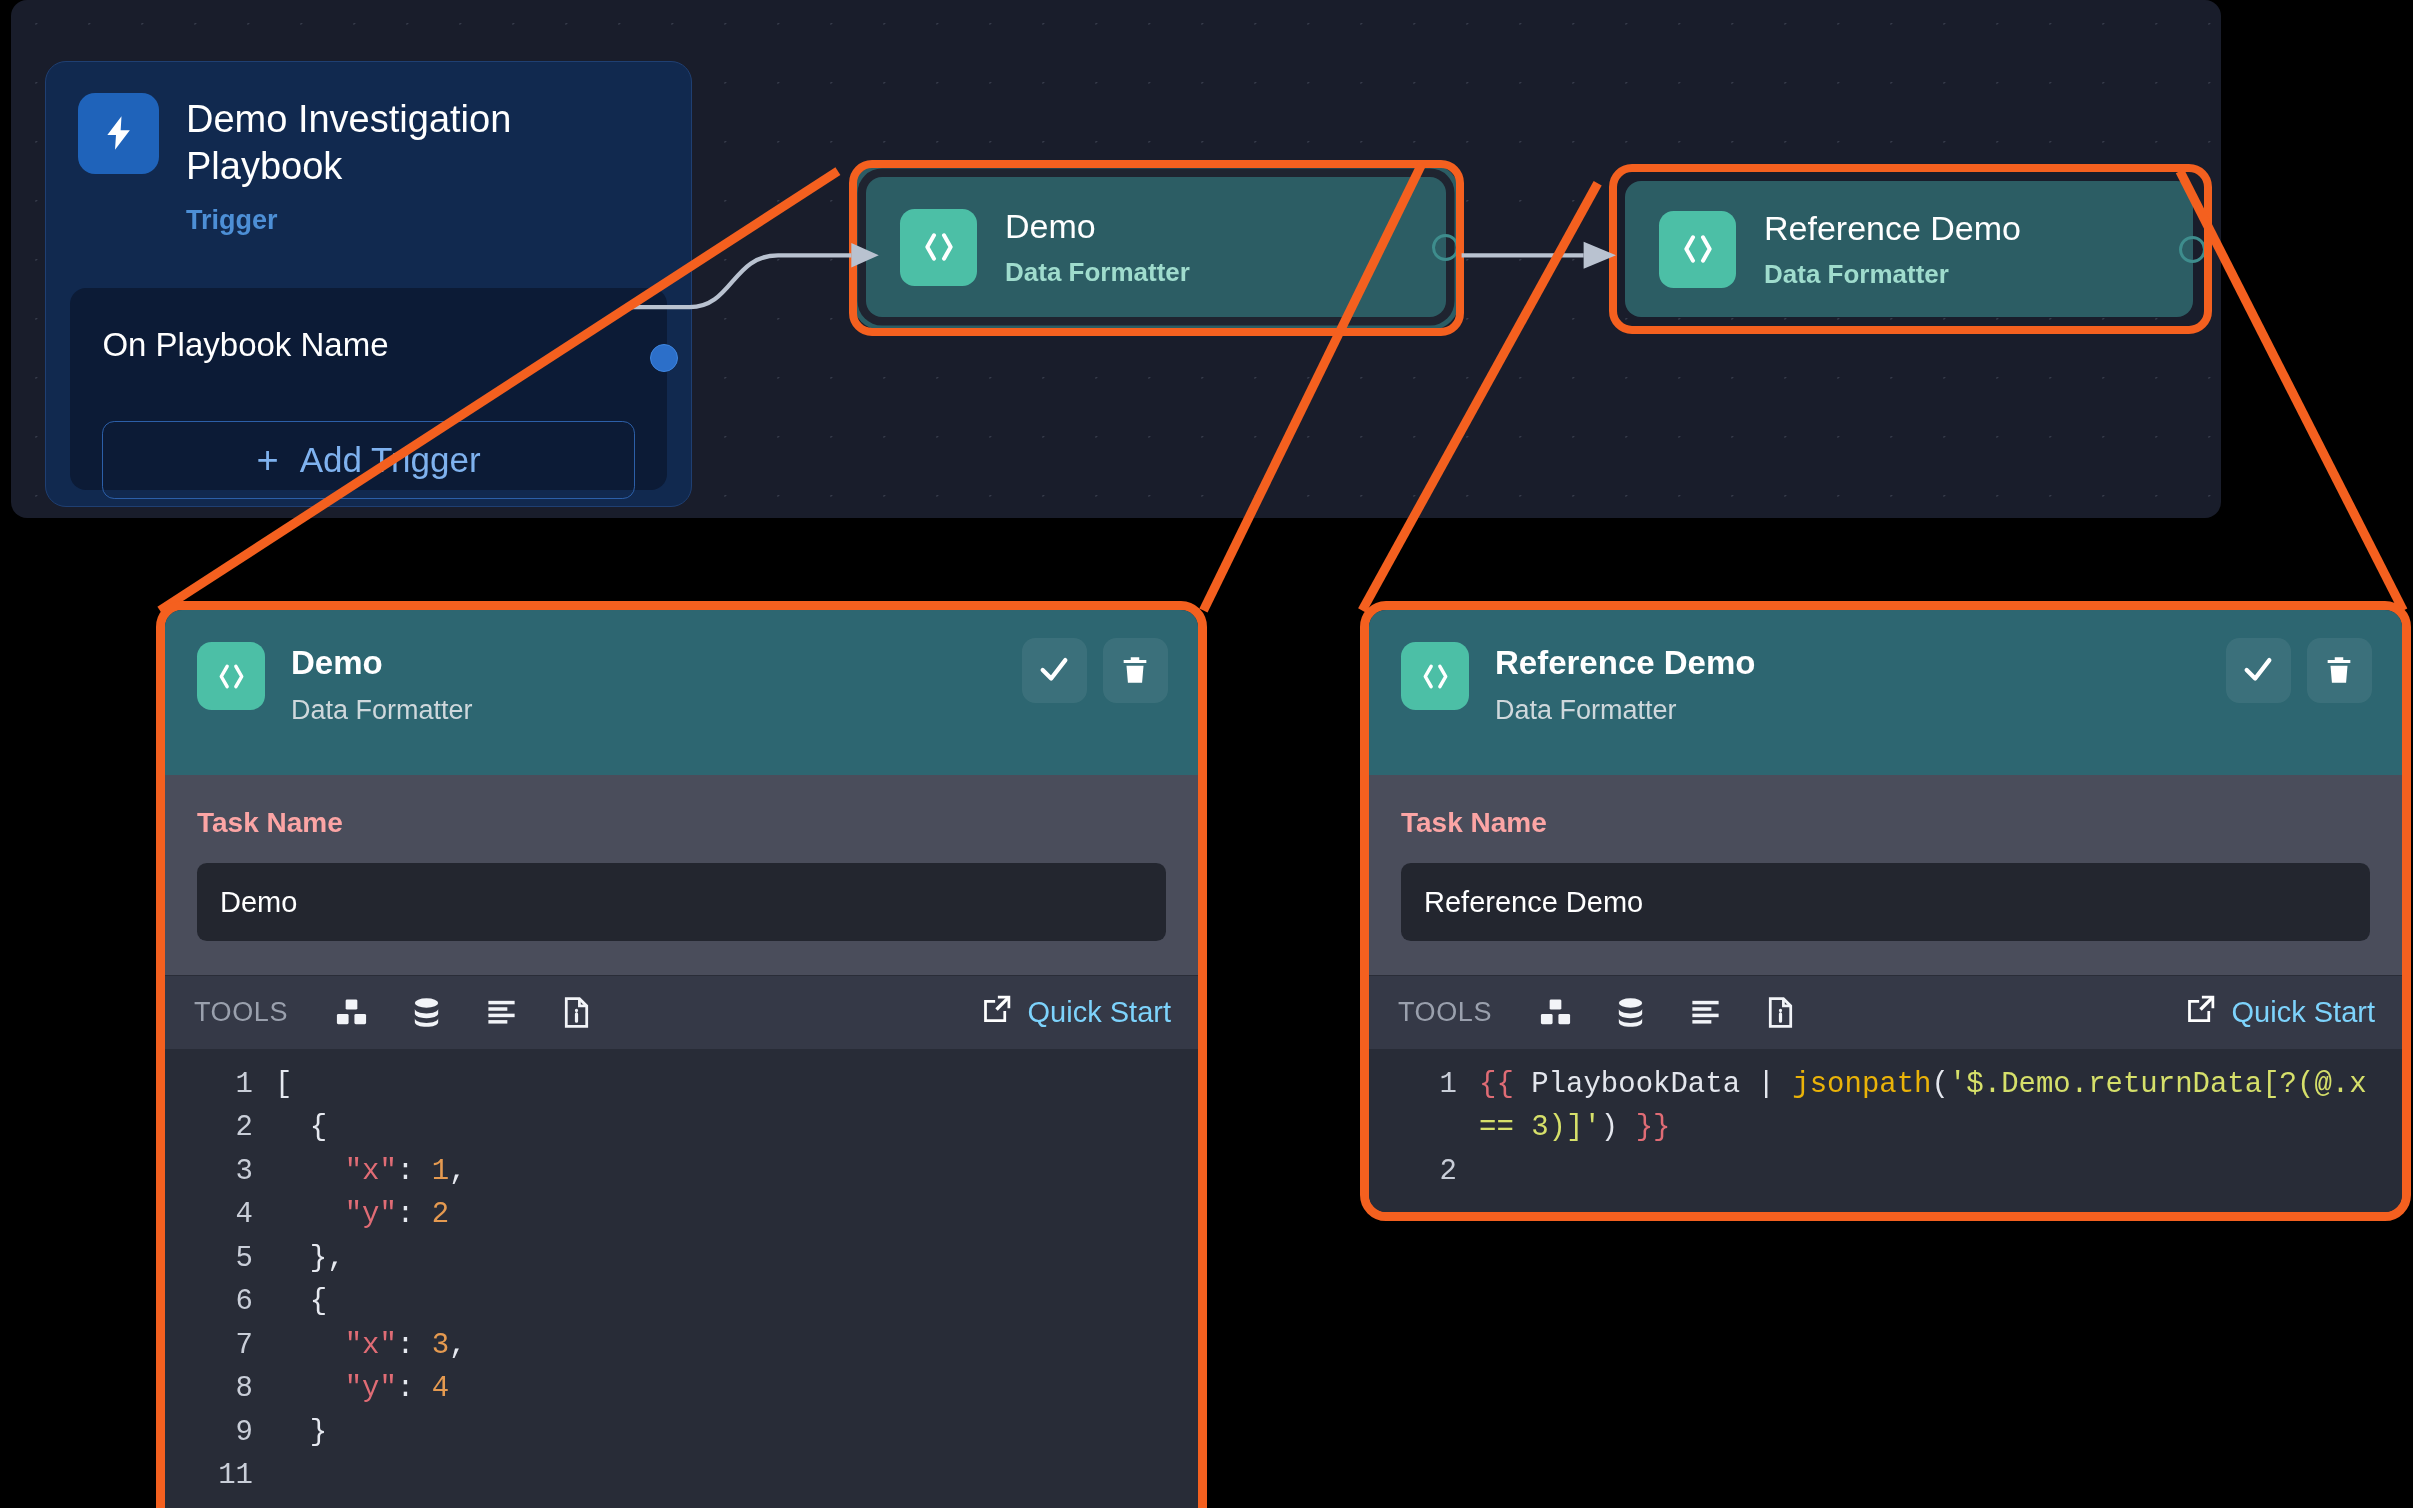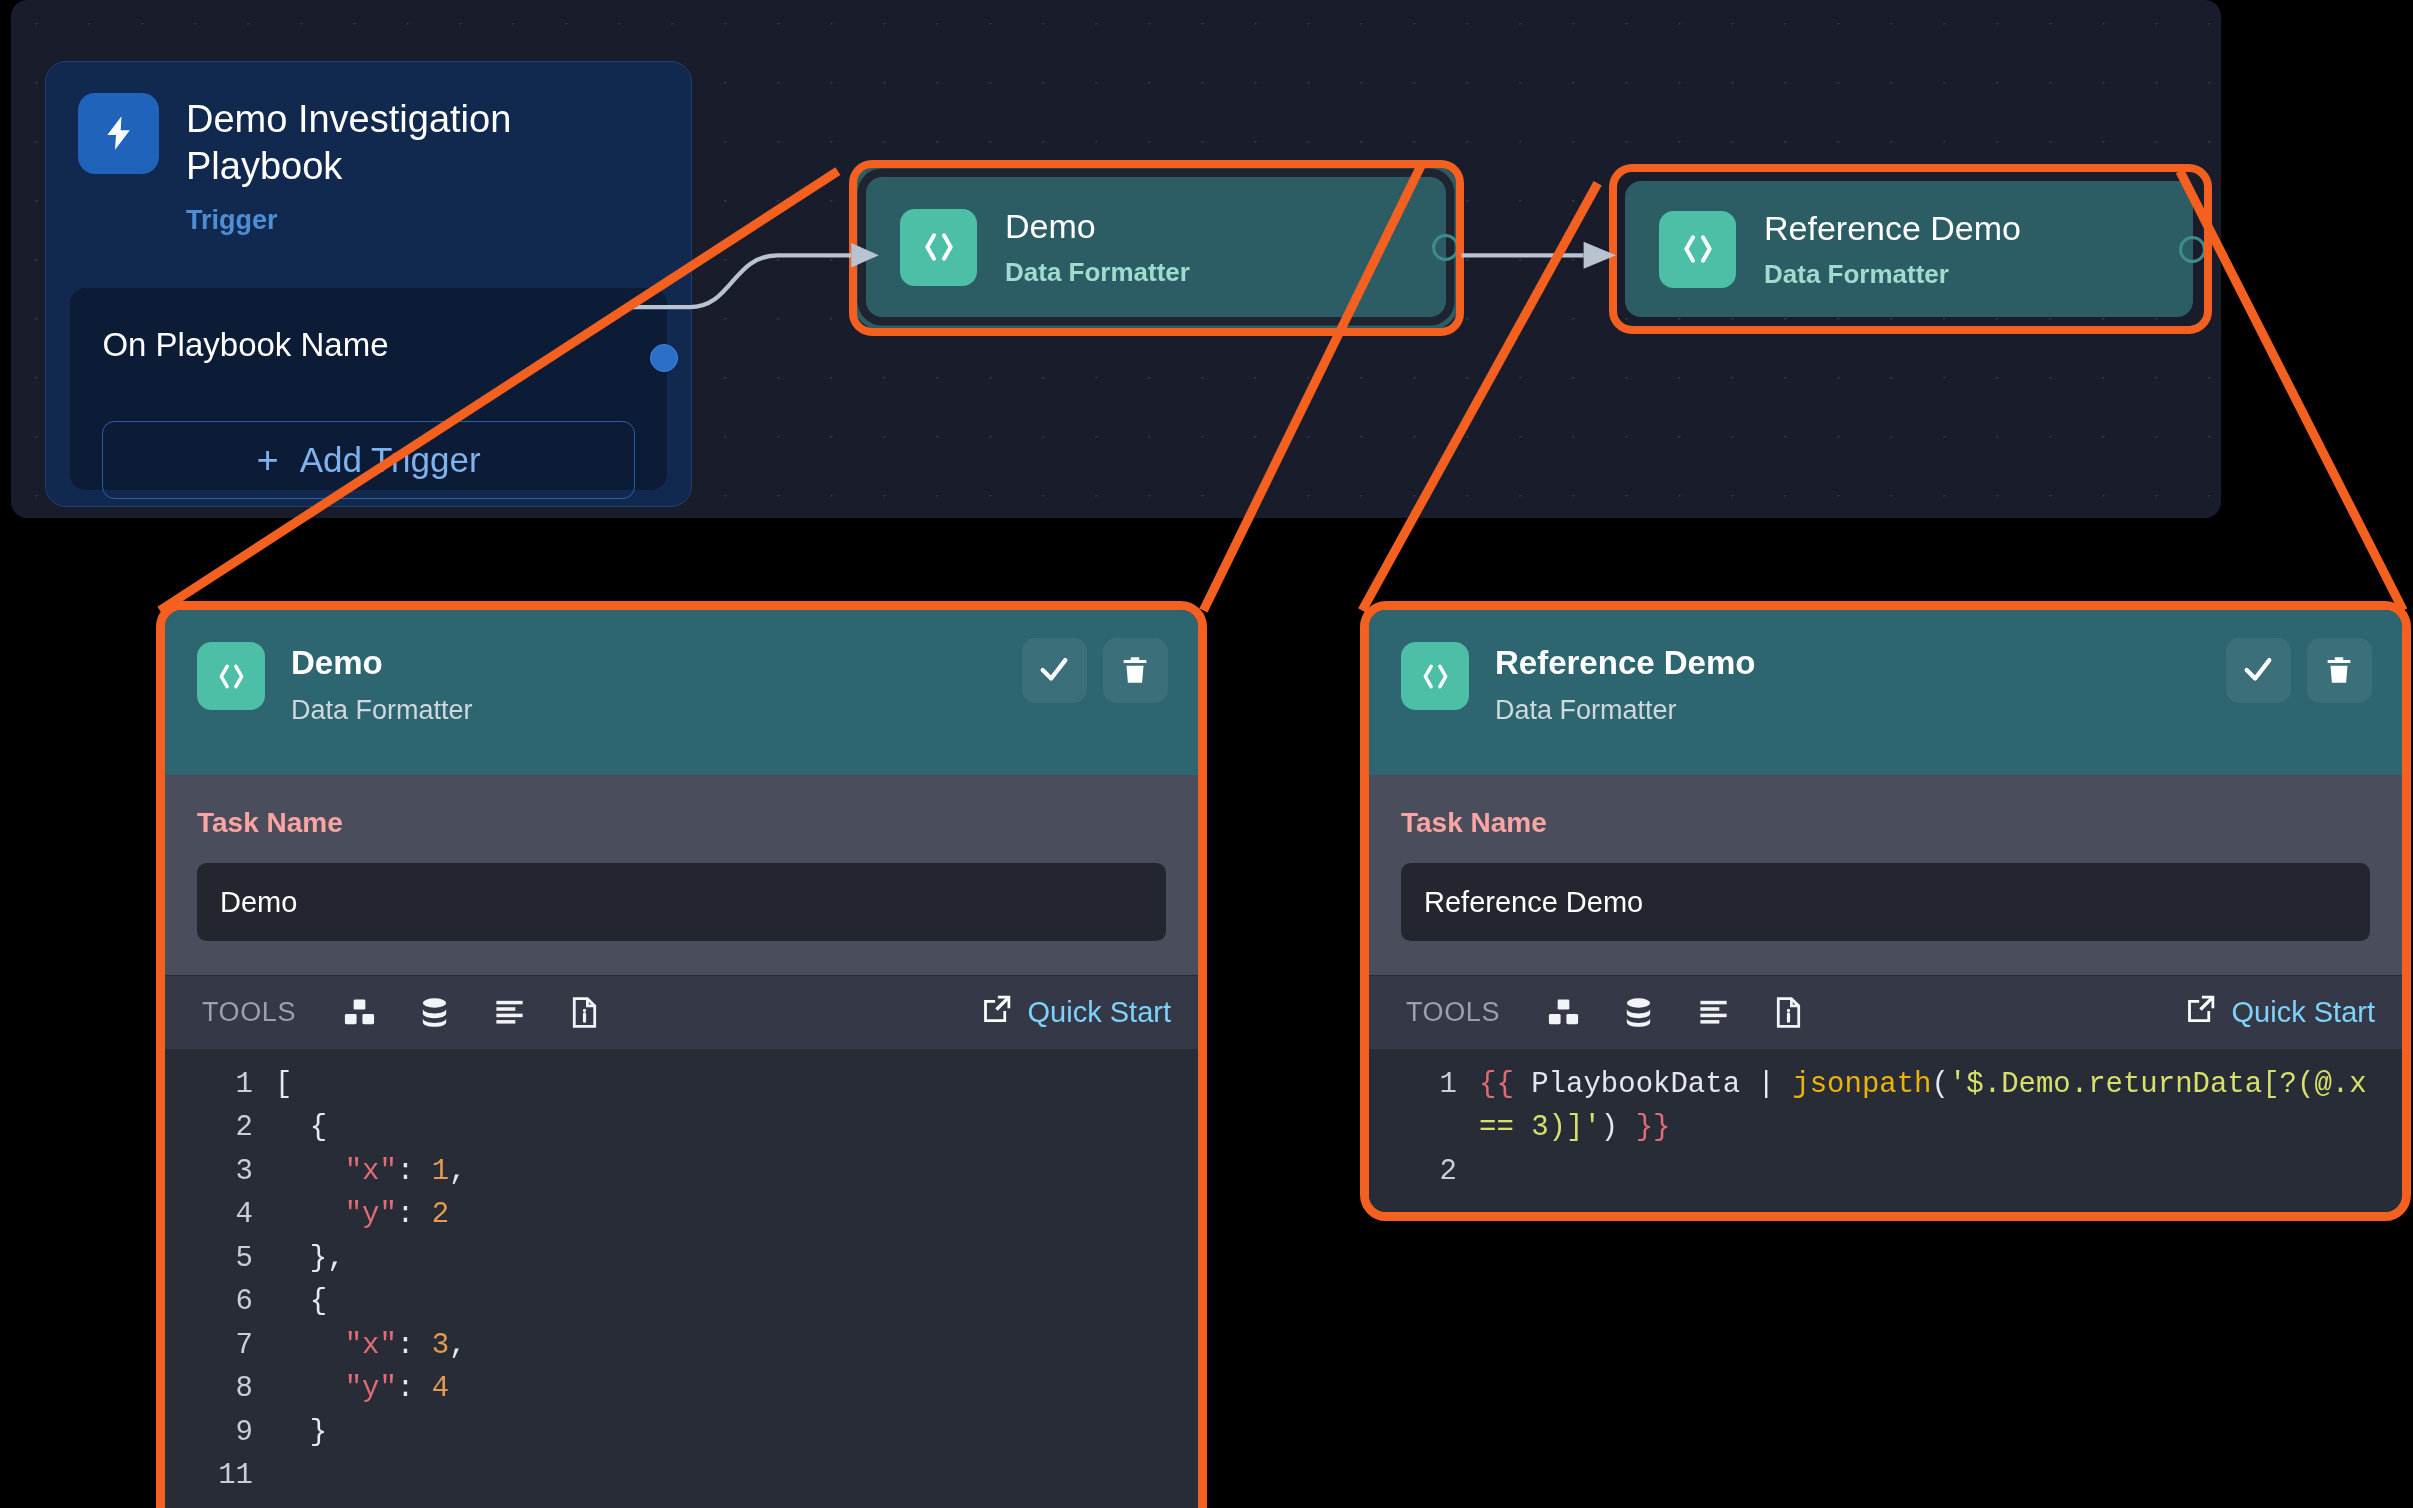--- a/index.html
+++ b/index.html
@@ -119,21 +119,21 @@
   .field-input {
     margin-top: 24.4px; height: 78px; background: #23262f; border-radius: 9.8px;
     display: flex; align-items: center; padding-left: 23px;
     color: #ffffff; font-size: 29px;
   }
 
   .tools-bar {
     background: #353947; height: 74px; display: flex; align-items: center;
     padding: 0 27px 0 29px; border-top: 1.2px solid #2a2d38;
   }
-  .tools-label { color: #9aa0ad; font-size: 27px; letter-spacing: 0.6px; margin-left: 8px; }
+  .tools-label { color: #9aa0ad; font-size: 27px; letter-spacing: 0.6px; }
   .tools-icons { display: flex; align-items: center; gap: 40px; margin-left: 46px; }
   .tools-icons svg { width: 35px; height: 35px; display: block; }
   .quick-start { margin-left: auto; display: flex; align-items: center; gap: 14.6px; }
   .quick-start svg { width: 33px; height: 33px; }
   .quick-start span { color: #7dd3fc; font-size: 29px; }
 
   .editor {
     background: #282c37; font-family: "Liberation Mono", monospace;
     font-size: 29px; line-height: 1.5; padding: 13.4px 0 18.3px 0;
   }

